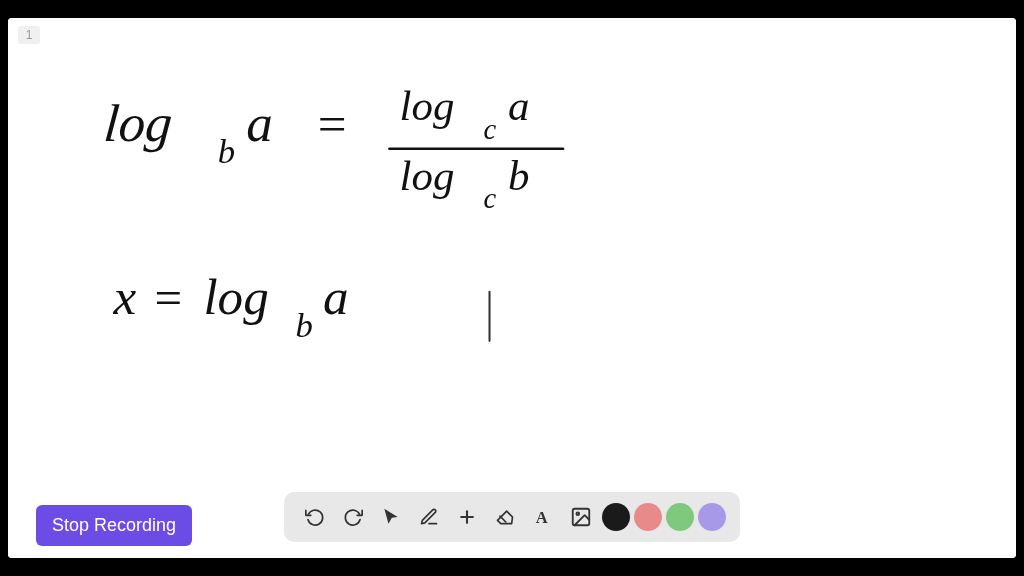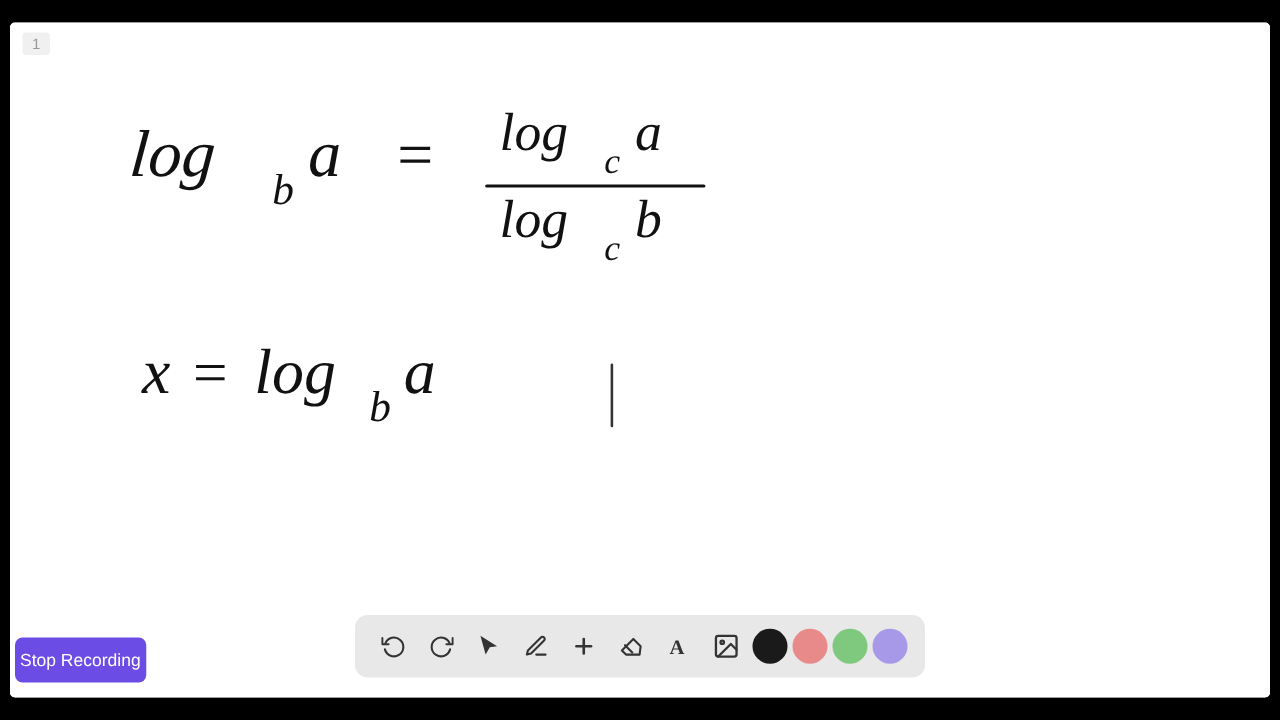--- a/index.html
+++ b/index.html
@@ -58,28 +58,28 @@
       height: 70px;
       background: #fff;
       display: flex;
       align-items: center;
       justify-content: center;
       padding-bottom: 8px;
     }
 
     .stop-recording-btn {
       position: absolute;
-      left: 4px;
+      left: 28px;
       bottom: 12px;
       background: #6b4de6;
       color: #fff;
       border: none;
       border-radius: 6px;
-      padding: 10px 4px;
-      font-size: 14px;
+      padding: 10px 16px;
+      font-size: 18px;
       font-weight: 500;
       cursor: pointer;
       white-space: nowrap;
     }
 
     .toolbar {
       background: #e8e8e8;
       border-radius: 10px;
       display: flex;
       align-items: center;

